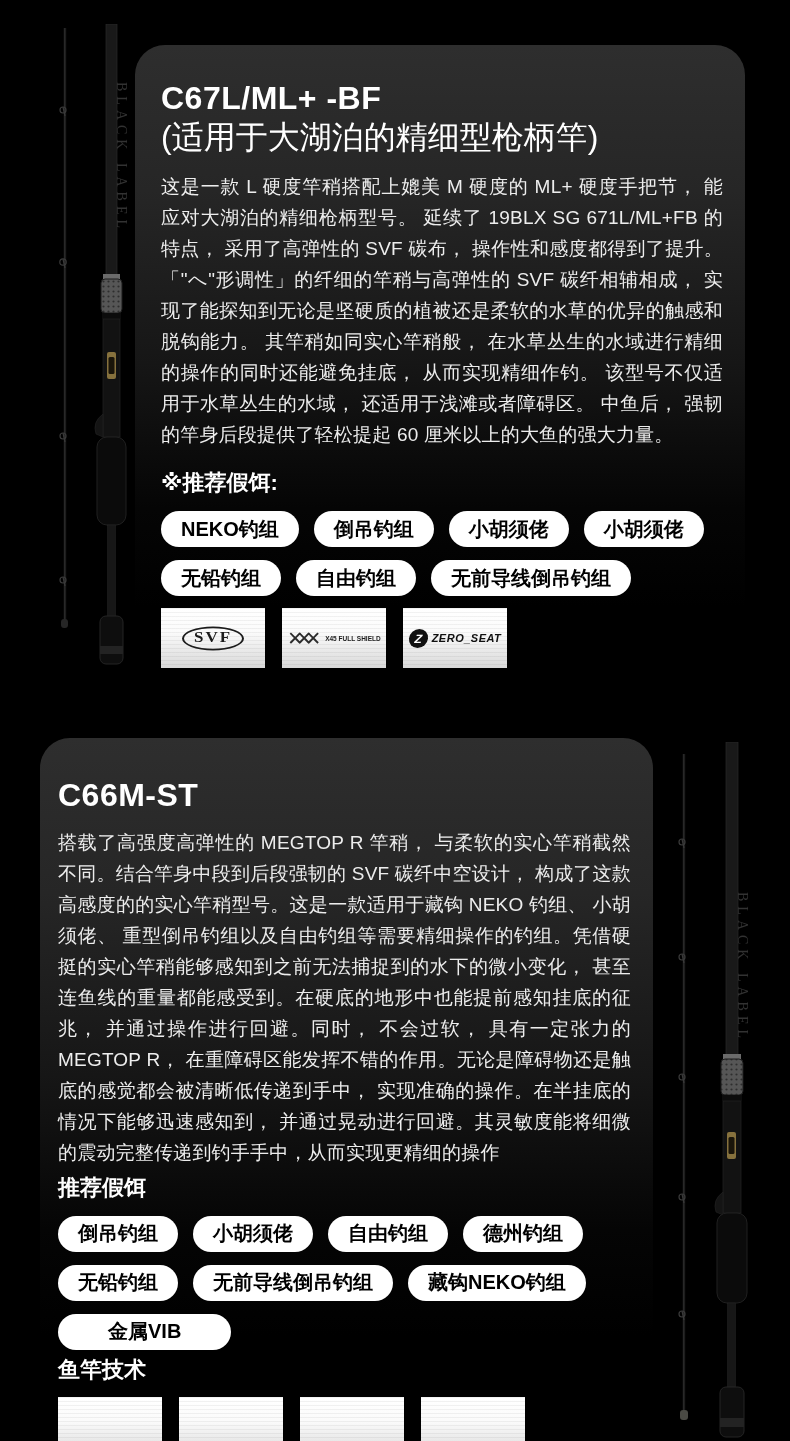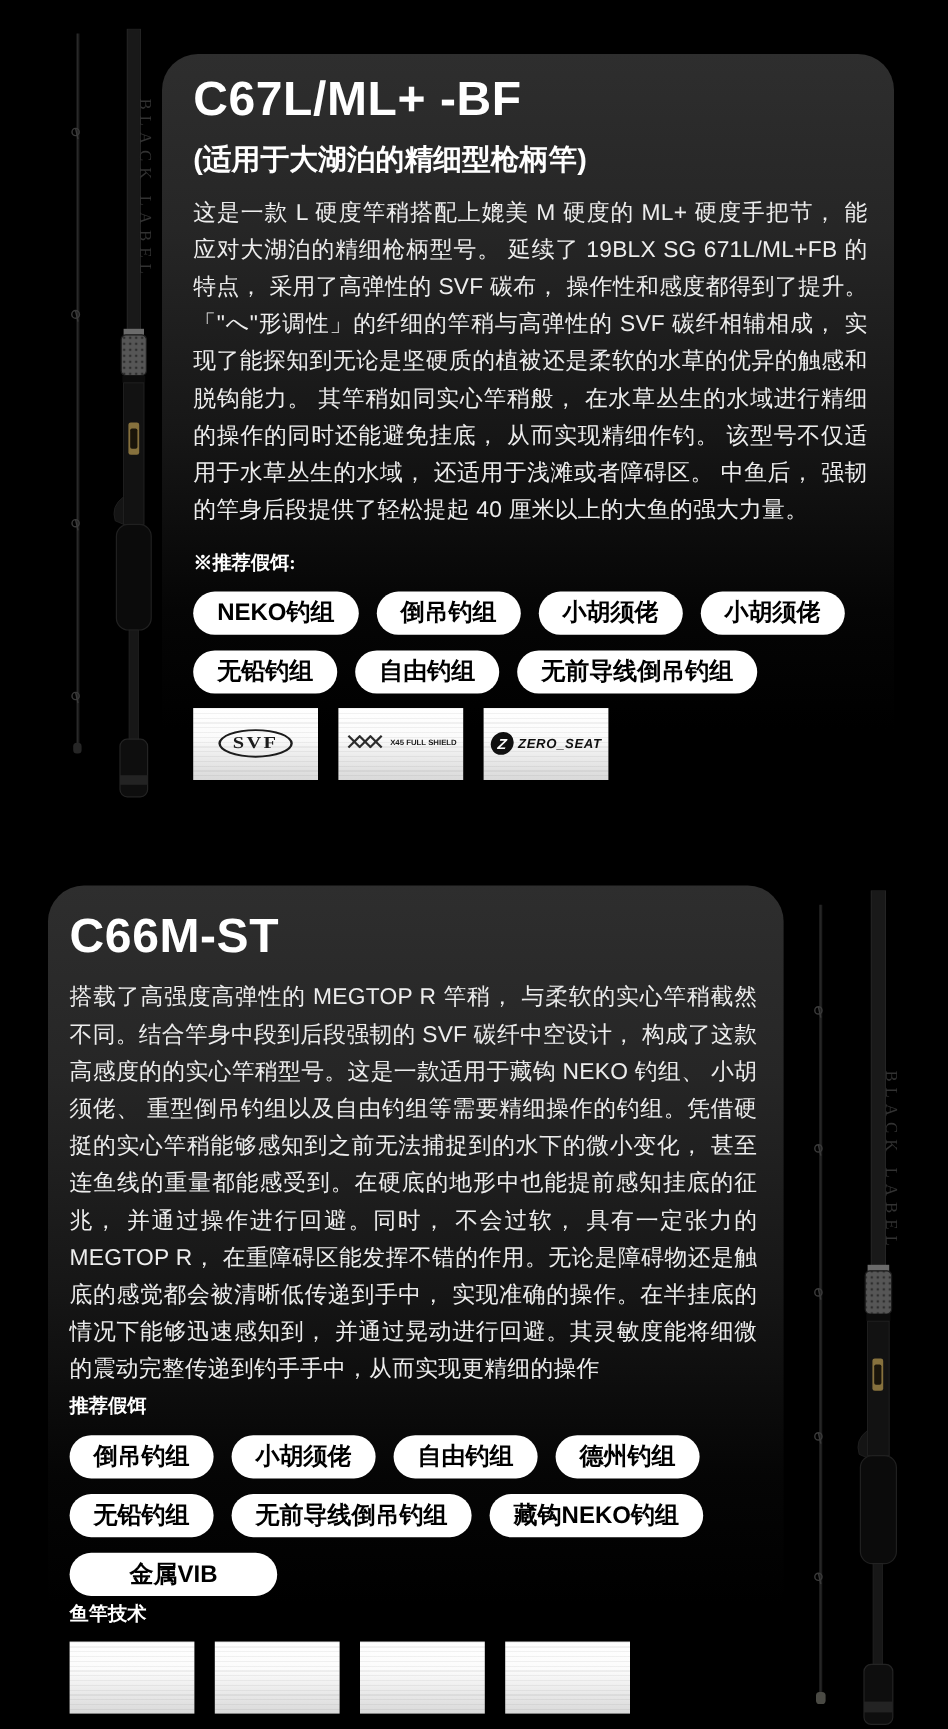--- a/index.html
+++ b/index.html
@@ -10,31 +10,31 @@
     -webkit-font-smoothing:antialiased;
   }
   .card{
     position:absolute;box-sizing:border-box;border-radius:30px;
     background:linear-gradient(180deg,#2e2e2e 0%,#262626 22%,#161616 48%,#050505 70%,#000 85%);
     color:#f0f0f0;
   }
   .card1{left:135px;top:45px;width:610px;height:662px;padding:16px 22px 0 26px;}
   .card2{left:40px;top:738px;width:613px;height:703px;padding:20px 22px 12px 18px;}
   .title{
-    font-size:40px;font-weight:bold;color:#fff;line-height:1.12;letter-spacing:.5px;
+    font-size:32px;font-weight:bold;color:#fff;line-height:1.12;letter-spacing:.5px;margin-top:20px;
   }
   .subtitle{
-    font-size:24px;font-weight:bold;color:#fff;line-height:1.3;margin-top:12px;
+    font-size:32px;font-weight:normal;color:#fff;line-height:1.3;margin-top:0;
   }
   .desc{
     font-size:19px;line-height:31px;color:#ededed;margin-top:13px;
     text-align:justify;letter-spacing:.2px;
   }
   .heading{
-    font-size:16px;font-weight:bold;color:#fff;margin-top:18px;font-family:Liberation Serif, serif;
+    font-size:22px;font-weight:bold;color:#fff;margin-top:18px;
   }
   .card2 .heading{margin-top:5px;}
   .pills{
     display:flex;flex-wrap:wrap;gap:13px 15px;margin-top:13px;align-items:flex-start;
   }
   .pill{
     display:inline-flex;align-items:center;justify-content:center;
     background:#fff;color:#000;font-weight:bold;font-size:20px;
     height:36px;padding:0 20px;border-radius:19px;white-space:nowrap;
     box-sizing:border-box;
@@ -112,21 +112,21 @@
     <rect x="61" y="413" width="29" height="88" rx="10" fill="#0b0b0b" stroke="#202020"></rect>
     <rect x="71.5" y="501" width="8" height="92" fill="#171717" stroke="#262626" stroke-width="0.5"></rect>
     <rect x="64" y="592" width="23" height="48" rx="6" fill="#0e0e0e" stroke="#242424"></rect>
     <rect x="64" y="622" width="23" height="8" fill="#232323"></rect>
   </g>
 </svg>
 
 <section class="card card1">
   <div class="title">C67L/ML+ -BF</div>
   <div class="subtitle">(适用于大湖泊的精细型枪柄竿)</div>
-  <div class="desc">这是一款 L 硬度竿稍搭配上媲美 M 硬度的 ML+ 硬度手把节， 能应对大湖泊的精细枪柄型号。 延续了 19BLX SG 671L/ML+FB 的特点， 采用了高弹性的 SVF 碳布， 操作性和感度都得到了提升。 「"へ"形调性」的纤细的竿稍与高弹性的 SVF 碳纤相辅相成， 实现了能探知到无论是坚硬质的植被还是柔软的水草的优异的触感和脱钩能力。 其竿稍如同实心竿稍般， 在水草丛生的水域进行精细的操作的同时还能避免挂底， 从而实现精细作钓。 该型号不仅适用于水草丛生的水域， 还适用于浅滩或者障碍区。 中鱼后， 强韧的竿身后段提供了轻松提起 40 厘米以上的大鱼的强大力量。</div>
+  <div class="desc">这是一款 L 硬度竿稍搭配上媲美 M 硬度的 ML+ 硬度手把节， 能应对大湖泊的精细枪柄型号。 延续了 19BLX SG 671L/ML+FB 的特点， 采用了高弹性的 SVF 碳布， 操作性和感度都得到了提升。 「"へ"形调性」的纤细的竿稍与高弹性的 SVF 碳纤相辅相成， 实现了能探知到无论是坚硬质的植被还是柔软的水草的优异的触感和脱钩能力。 其竿稍如同实心竿稍般， 在水草丛生的水域进行精细的操作的同时还能避免挂底， 从而实现精细作钓。 该型号不仅适用于水草丛生的水域， 还适用于浅滩或者障碍区。 中鱼后， 强韧的竿身后段提供了轻松提起 60 厘米以上的大鱼的强大力量。</div>
 
   <div class="heading">※推荐假饵:</div>
   <div class="pills">
 
       <span class="pill">NEKO钓组</span>
 
       <span class="pill">倒吊钓组</span>
 
       <span class="pill">小胡须佬</span>
 

